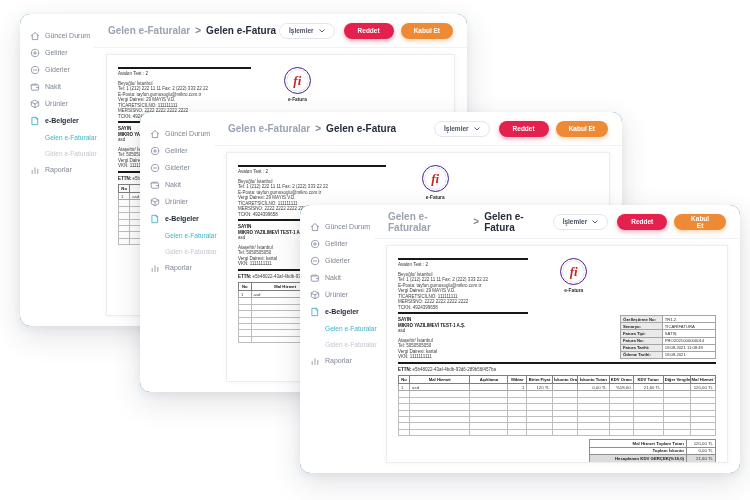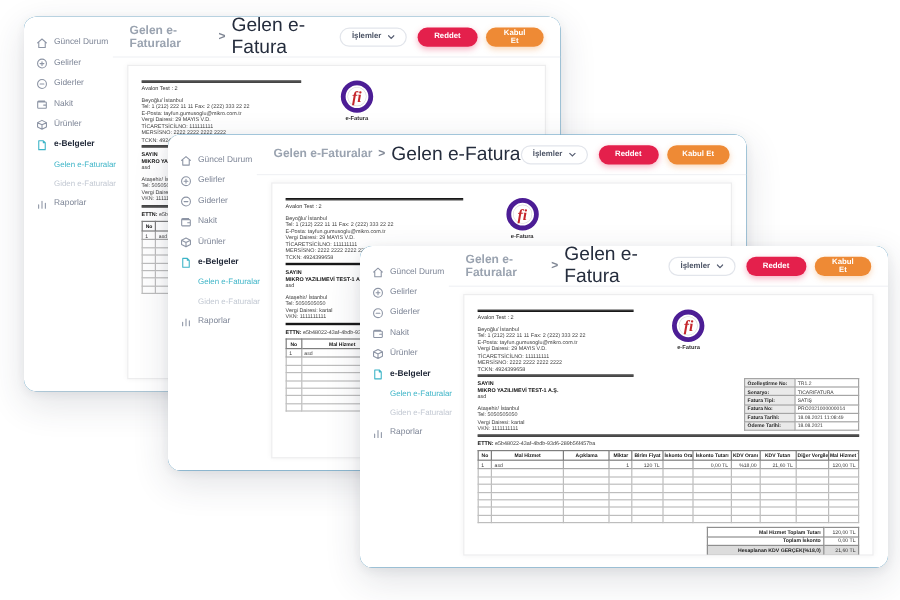--- a/index.html
+++ b/index.html
@@ -37,21 +37,21 @@
   .nav-ico { width:10px; height:10px; flex:0 0 10px; display:flex; }
   .nav-ico svg { width:10px; height:10px; }
   .nav-ico path, .nav-ico circle, .nav-ico line { fill:none; stroke:#8d95a5; stroke-width:.9; stroke-linecap:round; stroke-linejoin:round; }
   .active .nav-ico path { stroke:#3cb4c7; }
 
   
   .main { flex:1; min-width:0; display:flex; flex-direction:column; }
   .topbar { height:34px; flex:0 0 34px; display:flex; align-items:center; padding:0 14px 0 14px; border-bottom:1px solid #f1f2f5; }
   .crumb-parent { font-size:10px; color:#9aa3b0; font-weight:600; cursor:pointer; }
   .crumb-sep { font-size:10px; color:#7f8694; font-weight:700; margin:0 5px; }
-  .crumb-current { font-size:16px; color:#252d3d; font-weight:400; }
+  .crumb-current { font-size:10px; color:#252d3d; font-weight:700; }
   .tb-spacer { flex:1; }
   .btn { border:none; height:16px; border-radius:9px; display:flex; align-items:center; font-family:inherit; cursor:pointer; }
   .btn-actions { background:#fff; border:1px solid #e2e5eb; color:#4a5264; font-size:6.5px; font-weight:600; padding:0 9px; gap:5px; margin-right:9px; }
   .btn-actions svg { width:6px; height:4px; }
   .btn-actions path { fill:none; stroke:#596074; stroke-width:1; stroke-linecap:round; }
   .btn-reject { background:#e4204c; color:#fff; font-size:6.5px; font-weight:700; padding:0 14px; margin-right:7px; box-shadow:0 2px 5px rgba(228,32,76,.35); }
   .btn-accept { background:#ee8a35; color:#fff; font-size:6.5px; font-weight:700; padding:0 13px; box-shadow:0 2px 5px rgba(238,138,53,.35); }
 
   
   .docarea { flex:1; padding:6px 12px 10px; min-height:0; }
@@ -61,21 +61,21 @@
   .inv-top { display:flex; }
   .inv-left { width:41%; flex:0 0 41%; }
   .inv-right { flex:1; display:flex; flex-direction:column; }
   .seller-title { font-size:4.6px; color:#333; margin:1px 0 4px; }
   .blk p { margin:0; }
   .buyer-head { font-weight:700; color:#111; margin-top:3px; }
   .buyer-name { font-weight:700; color:#111; }
   .gap4 { height:4px; }
 
   .logo-wrap { align-self:flex-start; margin:3px 0 0 17%; text-align:center; }
-  .logo-circle { width:27px; height:27px; border:4px solid #4c1d95; border-radius:50%; display:flex; align-items:center; justify-content:center; box-shadow:inset 0 0 0 1.5px #fff, inset 0 0 0 2px #d9d9d9; }
+  .logo-circle { width:27px; height:27px; border:1px solid #4c1d95; border-radius:50%; display:flex; align-items:center; justify-content:center; box-shadow:inset 0 0 0 1.5px #fff, inset 0 0 0 2px #d9d9d9; }
   .logo-glyph { font-family:"Liberation Serif", serif; font-style:italic; font-weight:700; font-size:13px; color:#c5262c; line-height:1; }
   .logo-caption { font-size:4.8px; font-weight:700; color:#2e2e2e; margin-top:3px; }
 
   .meta-table { border-collapse:collapse; margin:auto 0 1px auto; width:96px; }
   .meta-table td { border:1px solid #a5a5a5; font-size:4.2px; padding:.5px 2px; white-space:nowrap; }
   .meta-table .ml { background:#eaeaea; font-weight:700; color:#222; width:44%; }
   .meta-table .mv { color:#333; }
 
   .ettn { margin:1.5px 0 2.5px; }
   .ettn .el { font-weight:700; color:#111; }

